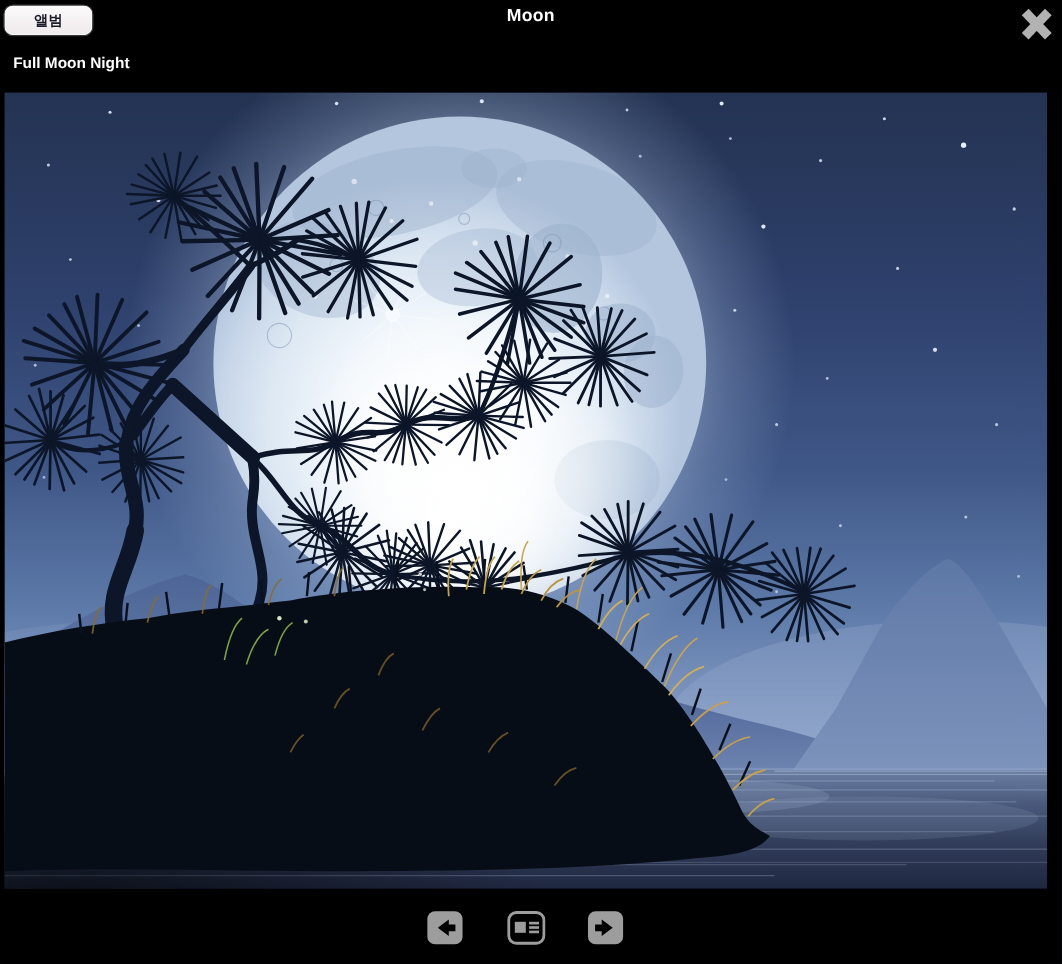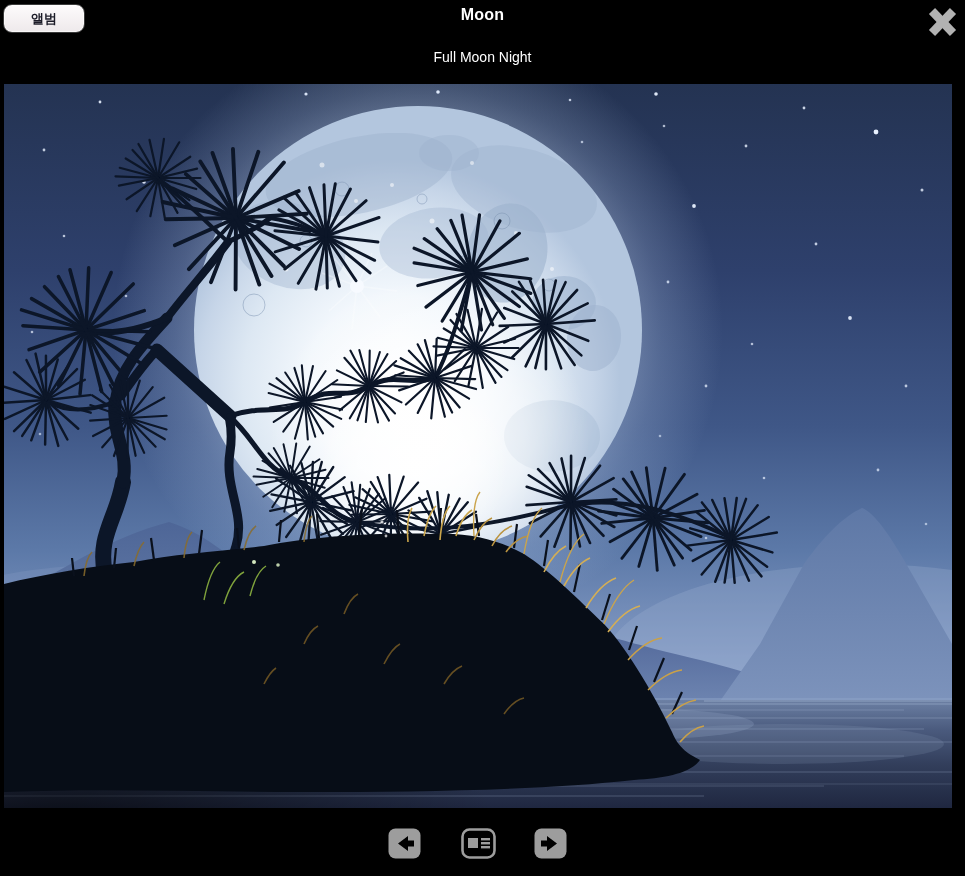--- a/index.html
+++ b/index.html
@@ -10,22 +10,22 @@
   
   .top-bar{position:absolute;left:0;top:0;width:965px;height:84px;background:#000;}
   .album-btn{position:absolute;left:3px;top:4px;width:82px;height:29px;
     background:linear-gradient(#fdfbfc,#eee9eb);
     border:1px solid #3a3a3a;border-radius:9px;
     box-shadow:0 1px 2px rgba(0,0,0,.7), inset 0 0 0 1px rgba(255,255,255,.6);
     color:#1c1c28;font-size:13px;font-weight:bold;text-align:center;
     padding:0;cursor:pointer;}
   .viewer-title{position:absolute;left:0;right:0;top:6px;text-align:center;
     color:#fff;font-size:16px;font-weight:bold;letter-spacing:.2px;}
-  .viewer-subtitle{position:absolute;left:0;right:0;top:49px;text-align:center;
-    color:#fff;font-size:14px;font-weight:normal;}
+  .viewer-subtitle{position:absolute;left:12px;right:0;top:49px;
+    color:#fff;font-size:14px;font-weight:bold;}
   .close-btn{position:absolute;right:7px;top:7px;width:32px;height:31px;
     background:transparent;border:none;padding:0;cursor:pointer;}
 
   
   .photo-area{position:absolute;left:4px;top:84px;width:948px;height:724px;
     background:#10182b;overflow:hidden;}
   .photo-area svg{display:block;}
 
   
   .bottom-bar{position:absolute;left:4px;top:808px;width:948px;height:68px;background:#000;}

